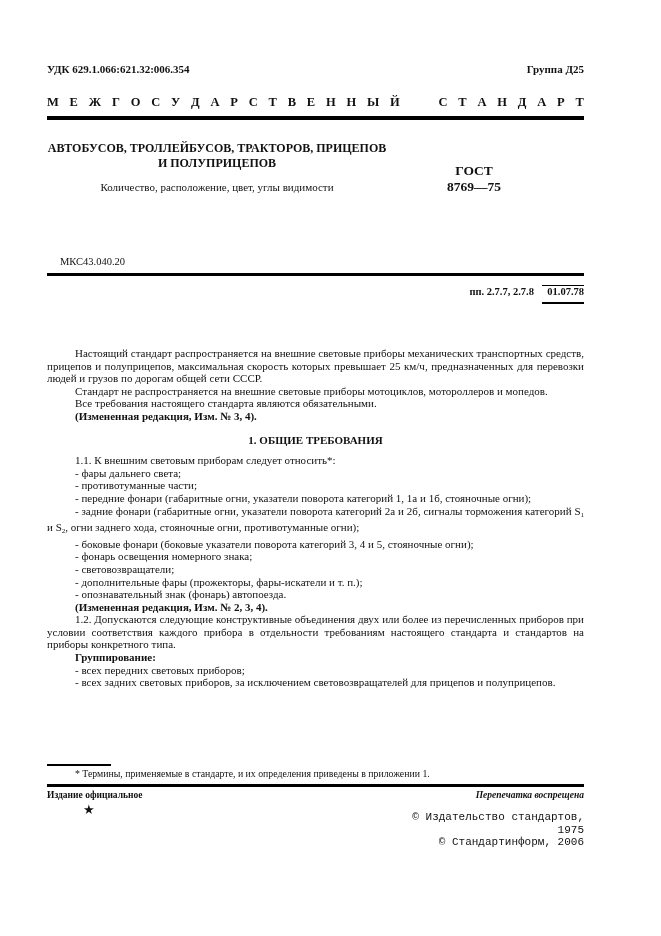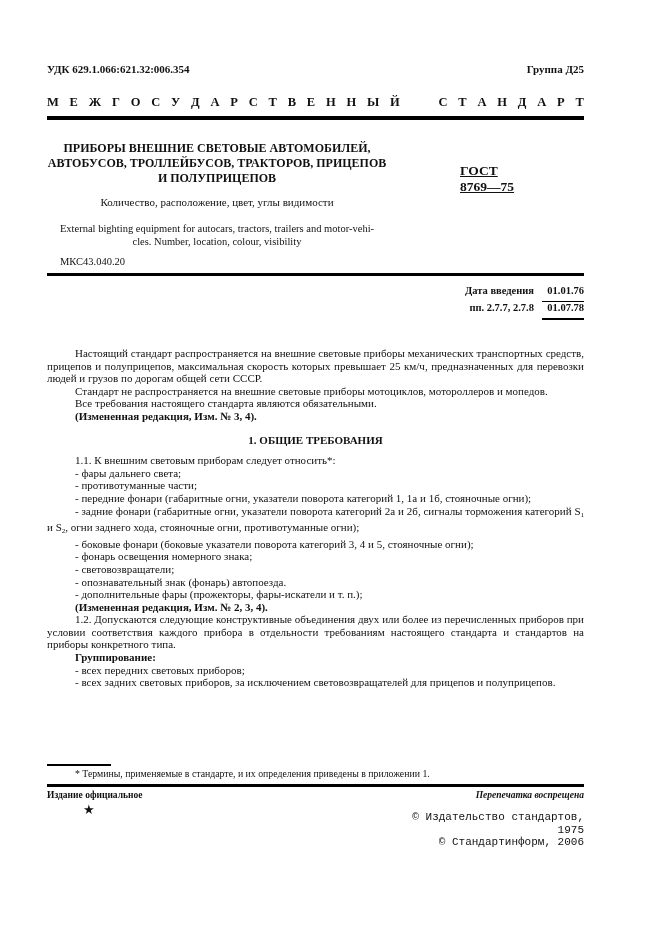--- a/index.html
+++ b/index.html
@@ -9,21 +9,21 @@
   .bold { font-weight: bold; }
   .rule { position: absolute; background: #000; }
   .hdr { font-size: 11px; font-weight: bold; }
   .interstate { left: 47px; top: 95px; width: 537px; font-size: 12.5px; font-weight: bold;
                 letter-spacing: 0; display: flex; justify-content: space-between; }
   .interstate span { display: inline-block; }
   .title-block { left: 47px; top: 141px; width: 340px; text-align: center; }
   .title-main { font-size: 12px; font-weight: bold; line-height: 15px; }
   .subtitle { font-size: 11px; font-weight: normal; margin-top: 10px; }
   .eng { font-size: 10.5px; margin-top: 14px; line-height: 13px; }
-  .gost { left: 460px; top: 163px; width: 120px; text-align: left; font-size: 13.5px; font-weight: bold; line-height: 16px; text-decoration: underline; }
+  .gost { left: 414px; top: 163px; width: 120px; text-align: center; font-size: 13.5px; font-weight: bold; line-height: 16px; }
   .mks { left: 60px; top: 256px; font-size: 10.5px; }
   .dates { left: 400px; top: 285px; width: 184px; font-size: 10.5px; font-weight: bold; }
   .date-row { display: flex; justify-content: flex-end; align-items: baseline; height: 16px; }
   .date-row .lbl { margin-right: 8px; }
   .date-row .val { width: 42px; text-align: right; }
   .body { left: 47px; top: 347px; width: 537px; font-size: 11px; line-height: 12.6px; text-align: justify; }
   .body p { margin: 0; }
   .ind { text-indent: 28px; }
   .sec-title { text-align: center; font-weight: bold; font-size: 11px; margin: 11px 0 8px 0; }
   sub { font-size: 7px; vertical-align: -2px; }
@@ -65,43 +65,34 @@
     <span>А</span>
     <span>Н</span>
     <span>Д</span>
     <span>А</span>
     <span>Р</span>
     <span>Т</span>
   </div>
 <div class="rule" style="left:47px; top:116px; width:537px; height:4px;"></div>
 
 <div class="abs title-block">
-  <div class="title-main">ПРИБОРЫ ВНЕШНИЕ СВЕТОВЫЕ АВТОМОБИЛЕЙ,</div>
   <div class="title-main">АВТОБУСОВ, ТРОЛЛЕЙБУСОВ, ТРАКТОРОВ, ПРИЦЕПОВ</div>
   <div class="title-main">И ПОЛУПРИЦЕПОВ</div>
   <div class="subtitle">Количество, расположение, цвет, углы видимости</div>
-  <div class="eng">
-    <div>External bighting equipment for autocars, tractors, trailers and motor-vehi-</div>
-    <div>cles. Number, location, colour, visibility</div>
-  </div>
 </div>
 
 <div class="abs gost">
   <div>ГОСТ</div>
   <div>8769—75</div>
 </div>
 
 <div class="abs mks">МКС43.040.20</div>
 <div class="rule" style="left:47px; top:273px; width:537px; height:3px;"></div>
 
 <div class="abs dates">
-  <div class="date-row">
-    <span class="lbl">Дата введения</span>
-    <span class="val">01.01.76</span>
-  </div>
   <div class="rule" style="position:relative; left:142px; width:42px; height:1px;"></div>
   <div class="date-row">
     <span class="lbl">пп. 2.7.7, 2.7.8</span>
     <span class="val">01.07.78</span>
   </div>
   <div class="rule" style="position:relative; left:142px; width:42px; height:2px;"></div>
 </div>
 
 <div class="abs body">
   <p class="ind">Настоящий стандарт распространяется на внешние световые приборы механических транспортных средств, прицепов и полуприцепов, максимальная скорость которых превышает 25 км/ч, предназначенных для перевозки людей и грузов по дорогам общей сети СССР.</p>
@@ -112,22 +103,22 @@
   <div class="sec-title">1. ОБЩИЕ ТРЕБОВАНИЯ</div>
 
   <p class="ind">1.1. К внешним световым приборам следует относить*:</p>
   <p class="ind">- фары дальнего света;</p>
   <p class="ind">- противотуманные части;</p>
   <p class="ind">- передние фонари (габаритные огни, указатели поворота категорий 1, 1а и 1б, стояночные огни);</p>
   <p class="ind"><span>- задние фонари (габаритные огни, указатели поворота категорий 2а и 2б, сигналы торможения категорий S</span><sub>1</sub><span> и S</span><sub>2</sub><span>, огни заднего хода, стояночные огни, противотуманные огни);</span></p>
   <p class="ind">- боковые фонари (боковые указатели поворота категорий 3, 4 и 5, стояночные огни);</p>
   <p class="ind">- фонарь освещения номерного знака;</p>
   <p class="ind">- световозвращатели;</p>
+  <p class="ind">- дополнительные фары (прожекторы, фары-искатели и т. п.);</p>
   <p class="ind">- опознавательный знак (фонарь) автопоезда.</p>
-  <p class="ind">- дополнительные фары (прожекторы, фары-искатели и т. п.);</p>
   <p class="ind bold">(Измененная редакция, Изм. № 2, 3, 4).</p>
   <p class="ind">1.2. Допускаются следующие конструктивные объединения двух или более из перечисленных приборов при условии соответствия каждого прибора в отдельности требованиям настоящего стандарта и стандартов на приборы конкретного типа.</p>
   <p class="ind bold">Группирование:</p>
   <p class="ind">- всех передних световых приборов;</p>
   <p class="ind">- всех задних световых приборов, за исключением световозвращателей для прицепов и полуприцепов.</p>
 </div>
 
 <div class="rule" style="left:47px; top:764px; width:64px; height:2px;"></div>
 <div class="abs footnote">
   <span style="padding-left:28px;">* Термины, применяемые в стандарте, и их определения приведены в приложении 1.</span>

